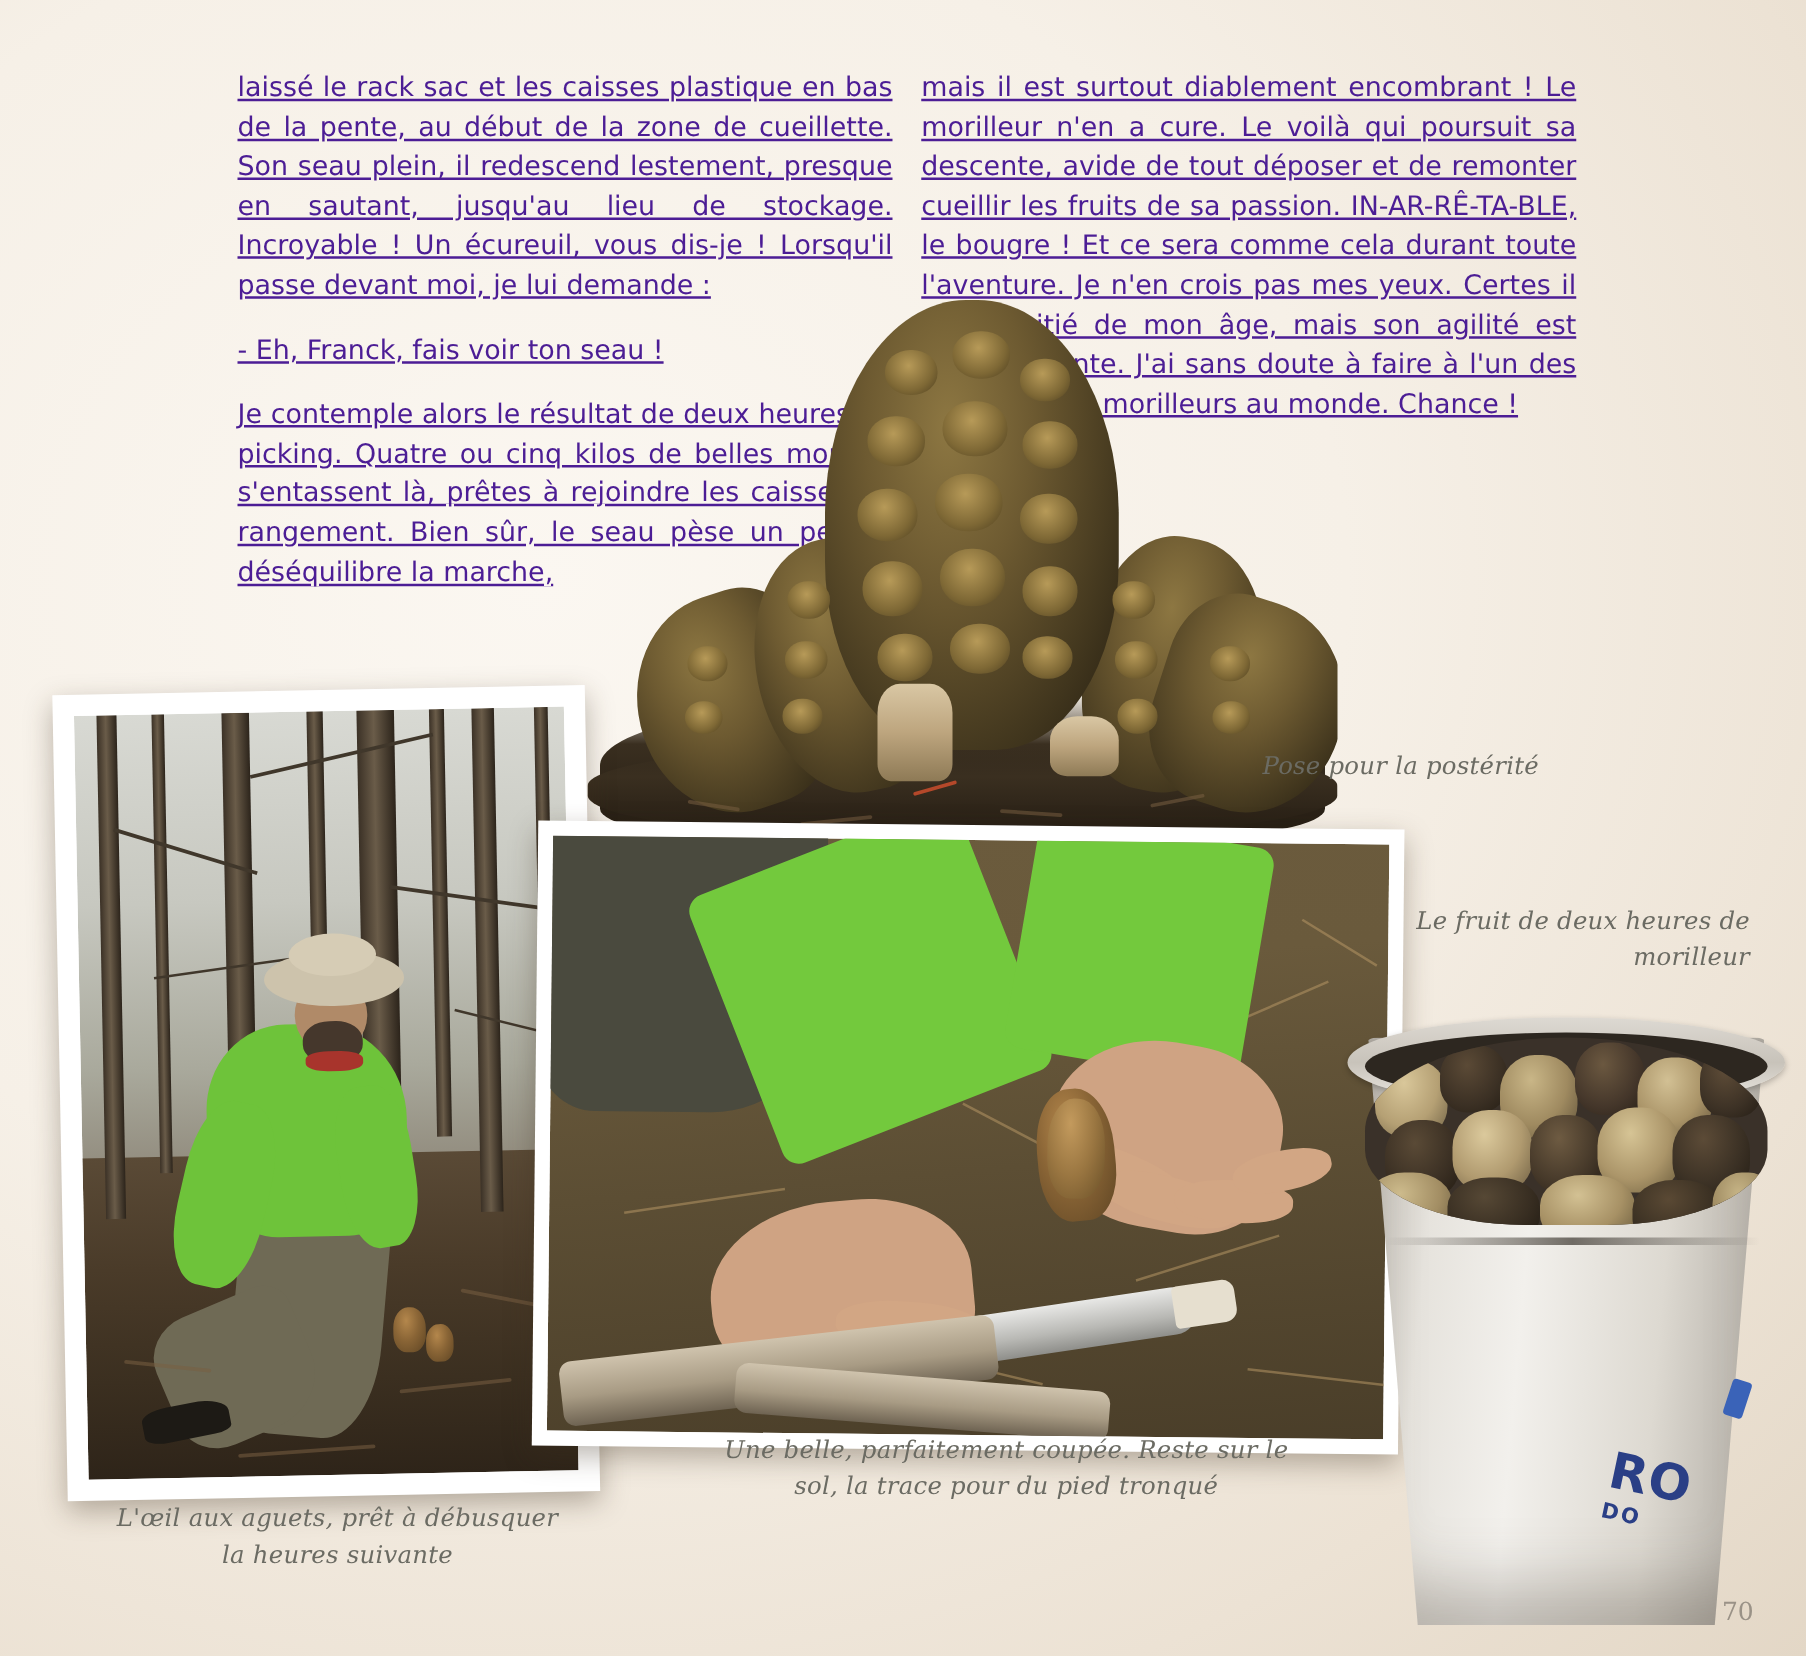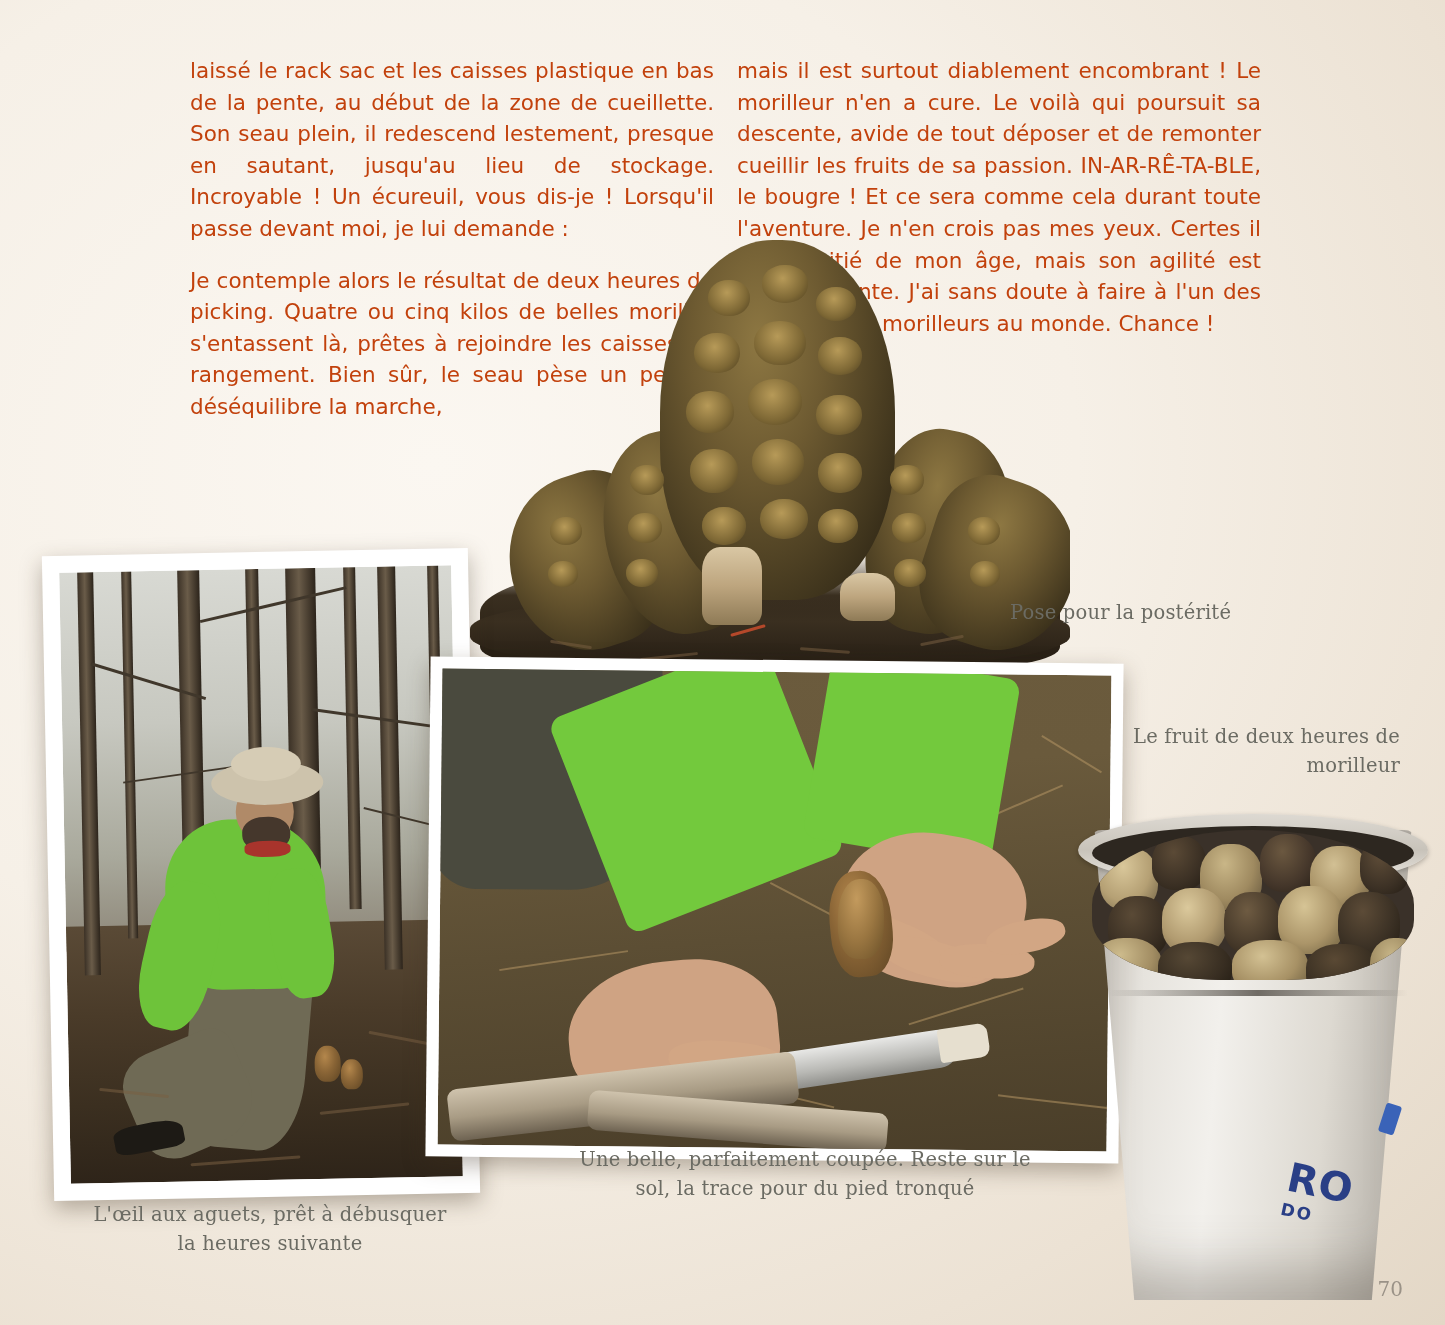--- a/index.html
+++ b/index.html
@@ -15,21 +15,22 @@
     font-family: "DejaVu Sans", sans-serif;
     color: #1a1a1a;
   }
 
   
   .col {
     position: absolute;
     font-size: 21.5px;
     line-height: 1.47;
     text-align: justify;
-    color: #c2410c;
+    color: #4c1d95;
+    text-decoration: underline;
   }
   .col p { margin: 0 0 20px 0; }
   .col p:last-child { margin-bottom: 0; }
 
   #col-left {
     left: 190px;
     top: 55px;
     width: 524px;
   }
   #col-right {
@@ -105,20 +106,21 @@
     left: 1030px;
     top: 800px;
     width: 415px;
     height: 525px;
   }
 
   
   .caption {
     position: absolute;
     font-family: "DejaVu Serif", serif;
+    font-style: italic;
     font-size: 19.5px;
     line-height: 1.5;
     color: #6b6b63;
     letter-spacing: 0.2px;
   }
   #caption-hero { left: 1010px; top: 598px; width: 260px; text-align: left; }
   #caption-fruit { left: 1128px; top: 722px; width: 272px; text-align: right; }
   #caption-forager { left: 85px; top: 1200px; width: 370px; text-align: center; }
   #caption-cutting { left: 565px; top: 1145px; width: 480px; text-align: center; }
 
@@ -317,20 +319,21 @@
     background: #3a63b8;
     border-radius: 3px;
     transform: rotate(18deg);
   }
 </style>
 </head>
 <body>
 
 <div class="col" id="col-left">
   <p>laissé le rack sac et les caisses plastique en bas de la pente, au début de la zone de cueillette. Son seau plein, il redescend lestement, presque en sautant, jusqu'au lieu de stockage. Incroyable ! Un écureuil, vous dis-je ! Lorsqu'il passe devant moi, je lui demande :</p>
+  <p>- Eh, Franck, fais voir ton seau !</p>
   <p><span class="notch-left"></span><span>Je contemple alors le résultat de deux heures de picking. Quatre ou cinq kilos de belles morilles s'entassent là, prêtes à rejoindre les caisses de rangement. Bien sûr, le seau pèse un peu et déséquilibre la marche,</span></p>
 </div>
 
 <div class="col" id="col-right">
   <p><span class="notch-right"></span><span>mais il est surtout diablement encombrant ! Le morilleur n'en a cure. Le voilà qui poursuit sa descente, avide de tout déposer et de remonter cueillir les fruits de sa passion. IN-AR-RÊ-TA-BLE, le bougre ! Et ce sera comme cela durant toute l'aventure. Je n'en crois pas mes yeux. Certes il a la moitié de mon âge, mais son agilité est déconcertante. J'ai sans doute à faire à l'un des dix meilleurs morilleurs au monde. Chance !</span></p>
 </div>
 
 <div class="photo" id="photo-morille-hero">
   <div class="morille-art">
 

